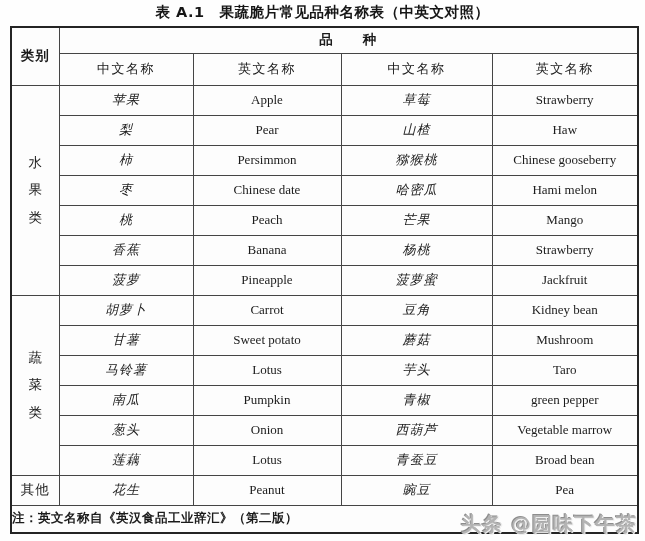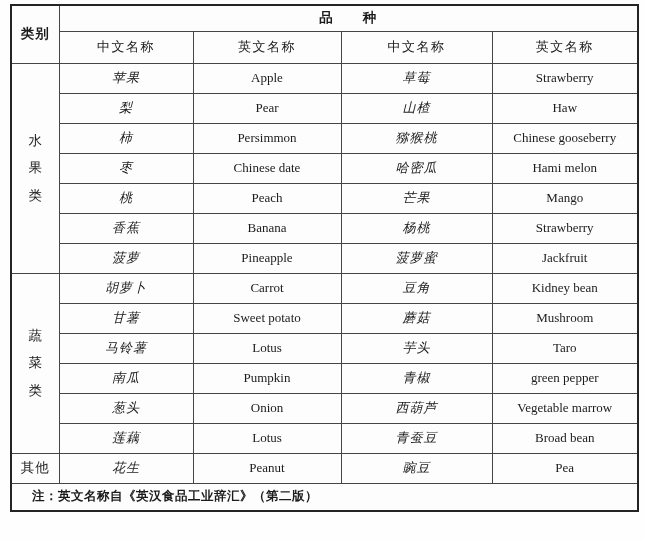--- a/index.html
+++ b/index.html
@@ -48,21 +48,21 @@
   td.en-cell { font-family: "Liberation Serif", "DejaVu Serif", serif; margin-left: 12px; }
   td.cat-cell { font-size: 13.5px; letter-spacing: 1px; }
   td.cat-cell.vertical div {
     line-height: 1;
     margin: 14px 0;
     letter-spacing: 0;
   }
   tfoot td.note-cell {
     height: 28px;
     text-align: left;
-    padding-left: 20px;
+    padding-left: 0;
     font-weight: bold;
     font-size: 12.5px;
     letter-spacing: 0.5px;
   }
   .watermark {
     position: absolute;
     right: 8px;
     bottom: 3px;
     font-family: "DejaVu Sans", "Liberation Sans", sans-serif;
     font-weight: bold;
@@ -71,20 +71,21 @@
     color: #b3b3b3;
     text-shadow: 1px 1px 0 #efefef, -1px -1px 0 #8d8d8d;
     white-space: nowrap;
   }
 </style>
 </head>
 <body>
 
 <div class="page">
 
+  <div class="doc-title">表 A.1　果蔬脆片常见品种名称表（中英文对照）</div>
 
   <table class="main-table">
     <colgroup>
       <col style="width:48px">
       <col style="width:134px">
       <col style="width:148px">
       <col style="width:151px">
       <col style="width:146px">
     </colgroup>
     <thead>
@@ -196,14 +197,15 @@
           <td class="en-cell">Pea</td>
         </tr>
       </tbody>
     <tfoot>
       <tr>
         <td colspan="5" class="note-cell">注：英文名称自《英汉食品工业辞汇》（第二版）</td>
       </tr>
     </tfoot>
   </table>
 
+  <div class="watermark">头条 @园味下午茶</div>
 
 </div>
 
 </body></html>

